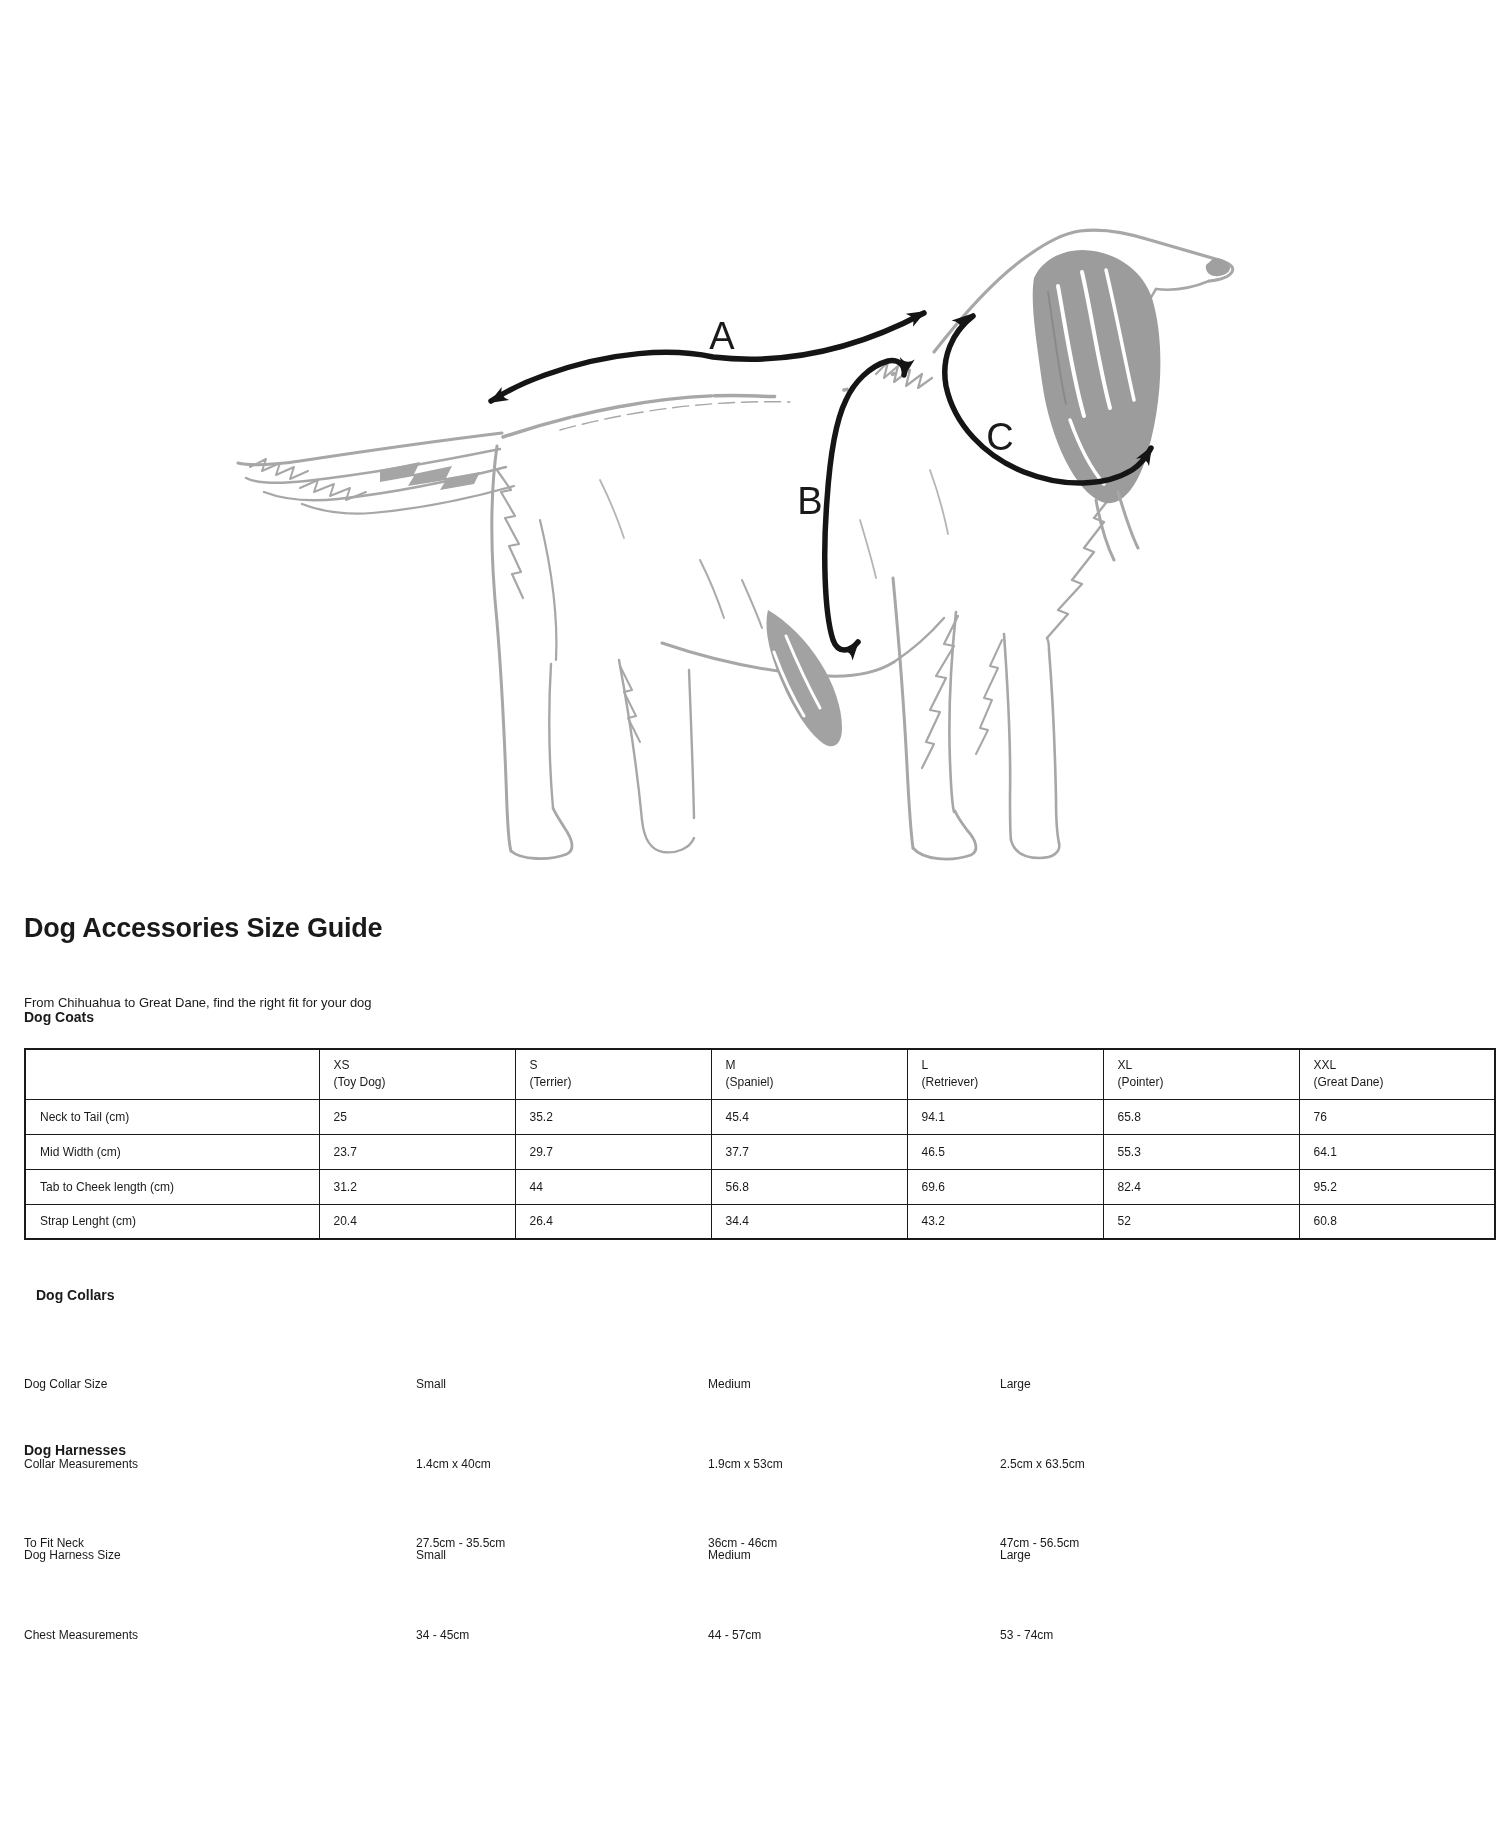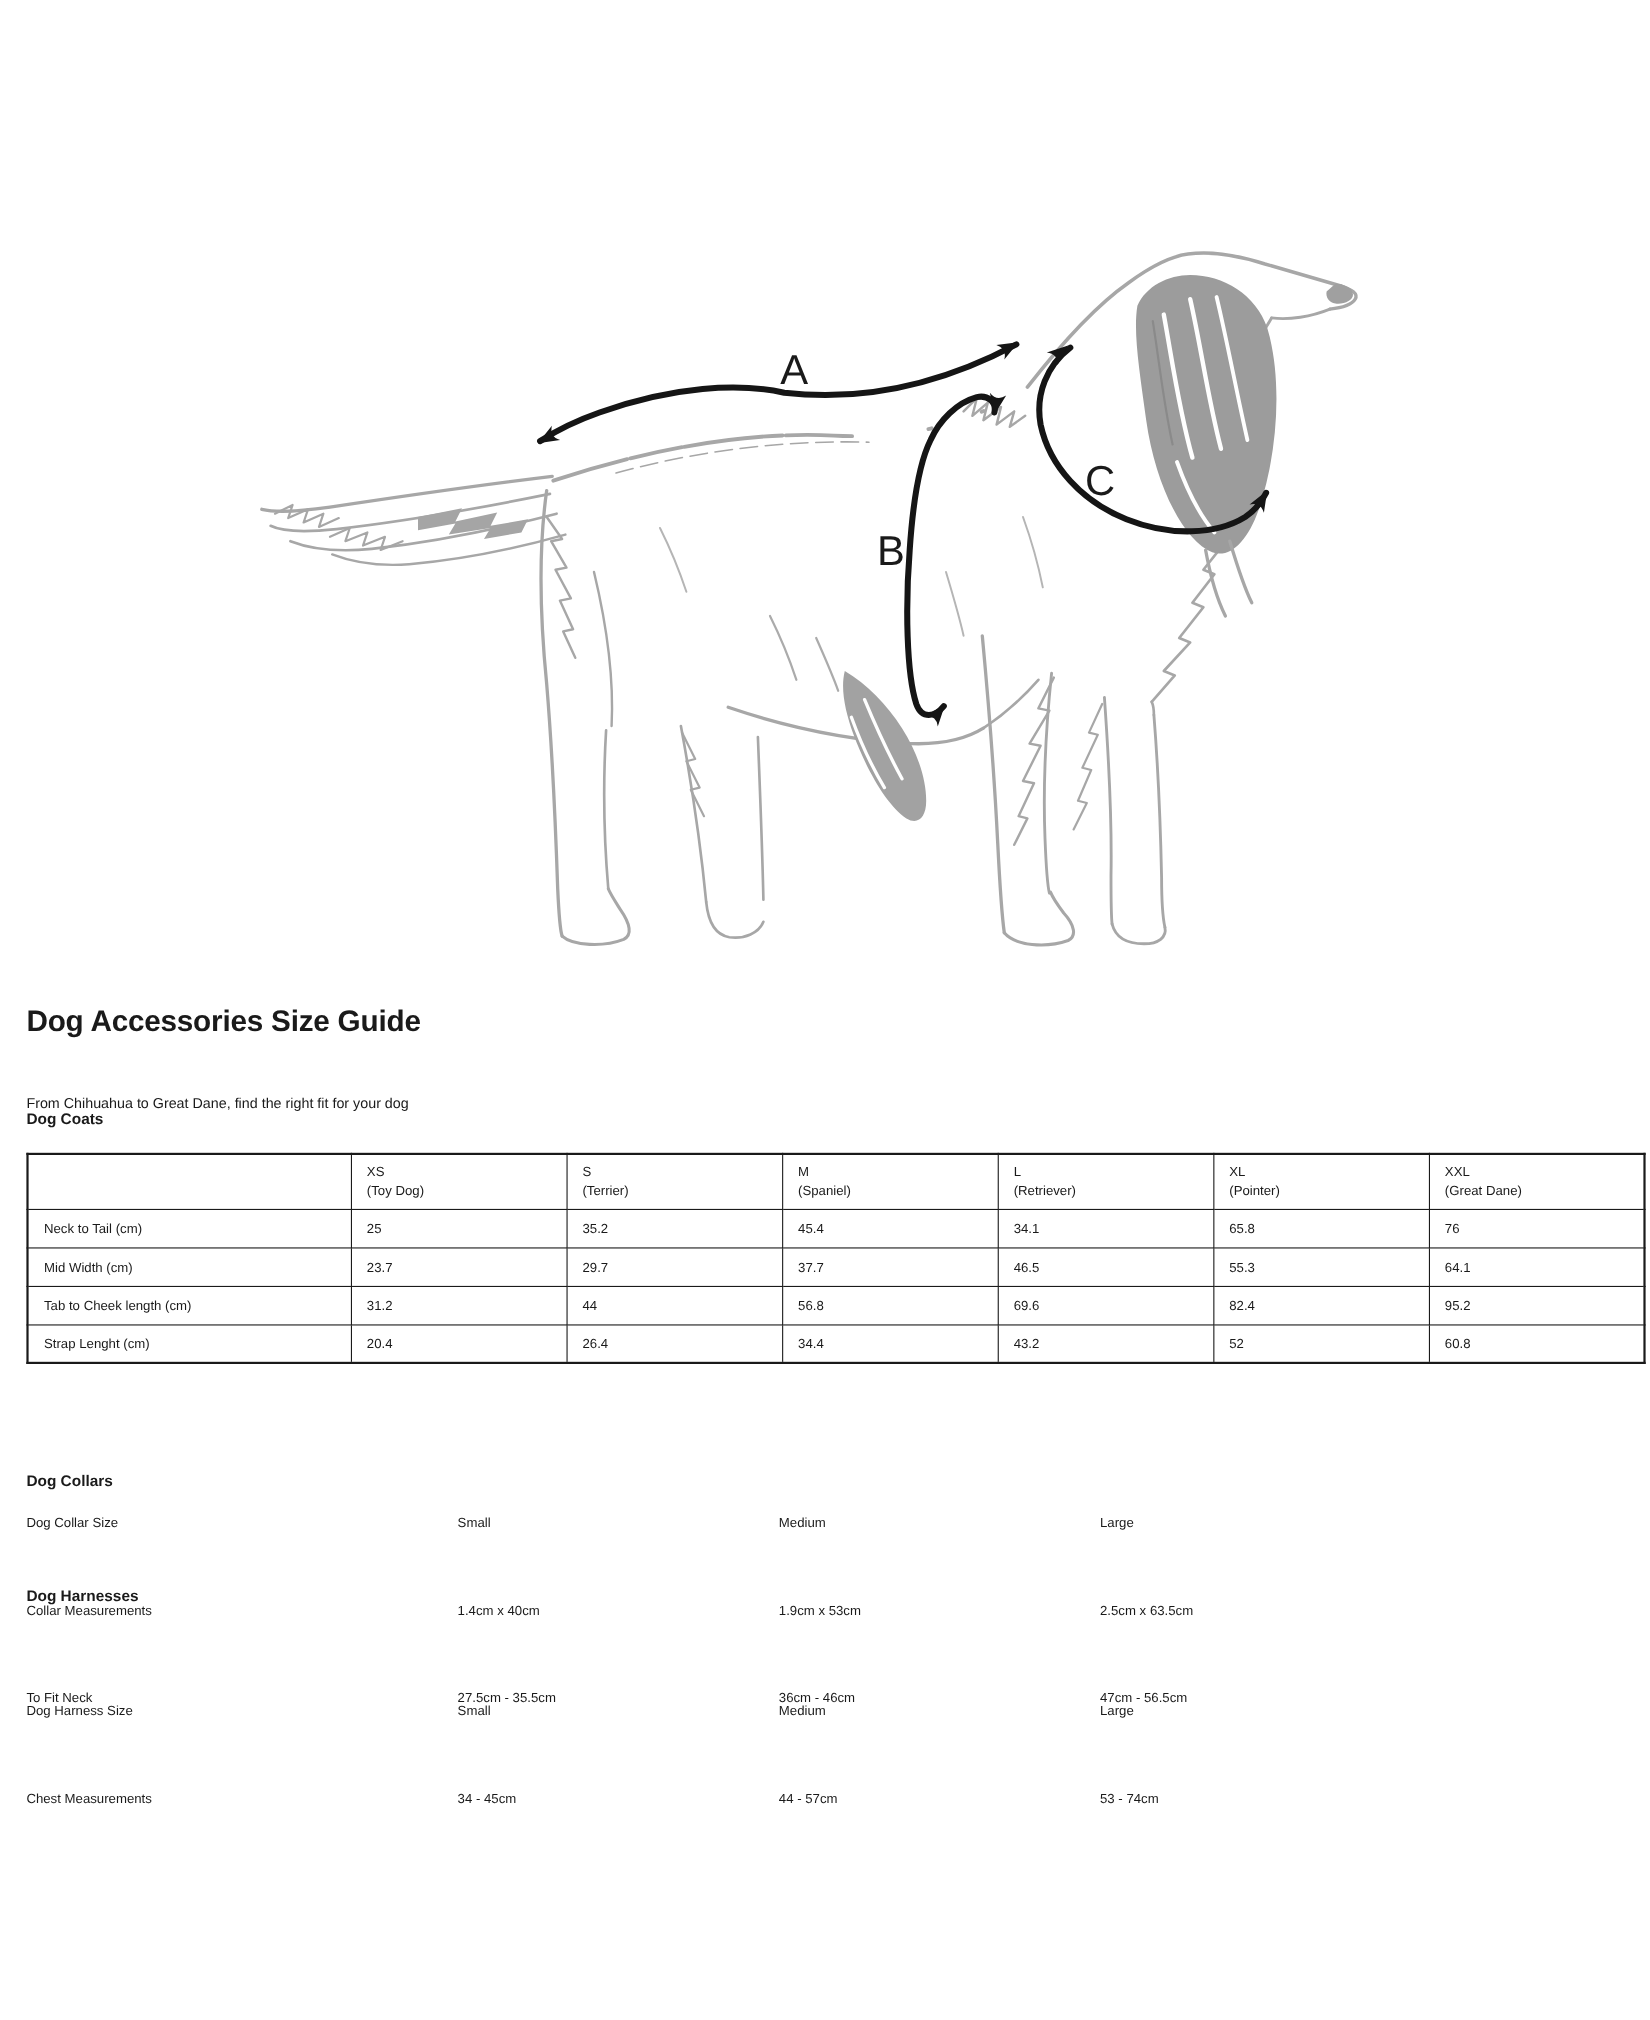--- a/index.html
+++ b/index.html
@@ -3,21 +3,21 @@
 <meta charset="utf-8">
 <style>
   html,body{margin:0;padding:0;background:#fff;}
   .page{position:relative;width:1500px;height:1836px;background:#fff;overflow:hidden;
         font-family:"Liberation Sans",sans-serif;color:#1a1a1a;}
   .illustration{position:absolute;top:0;left:0;}
   .page-title{position:absolute;left:24px;top:913px;font-size:27px;font-weight:bold;letter-spacing:-0.2px;}
   .page-subtitle{position:absolute;left:24px;top:995px;font-size:13px;}
   .section-title{position:absolute;left:24px;font-size:14px;font-weight:bold;}
   #coats-title{top:1009px;}
-  #collars-title{top:1338px;}
+  #collars-title{top:1287px;margin-left:12px;}
   #harness-title{top:1442px;}
   table.coats{position:absolute;left:24px;top:1048px;width:1470px;border-collapse:collapse;
               table-layout:fixed;font-size:12px;border-radius:25px;}
   table.coats{border:2px solid #1a1a1a;}
   table.coats th,table.coats td{border:1.5px solid #1a1a1a;font-weight:normal;text-align:left;
               padding:0 6px 0 14px;vertical-align:middle;}
   table.coats thead tr{height:50px;}
   table.coats tbody tr{height:35px;}
   table.coats th div{line-height:17px;}
   .kv-block{position:absolute;left:24px;font-size:12px;}
@@ -168,21 +168,21 @@
             <div>(Great Dane)</div>
           </th>
         </tr>
     </thead>
     <tbody>
         <tr>
           <td>Neck to Tail (cm)</td>
           <td>25</td>
           <td>35.2</td>
           <td>45.4</td>
-          <td>34.1</td>
+          <td>94.1</td>
           <td>65.8</td>
           <td>76</td>
         </tr>
         <tr>
           <td>Mid Width (cm)</td>
           <td>23.7</td>
           <td>29.7</td>
           <td>37.7</td>
           <td>46.5</td>
           <td>55.3</td>

